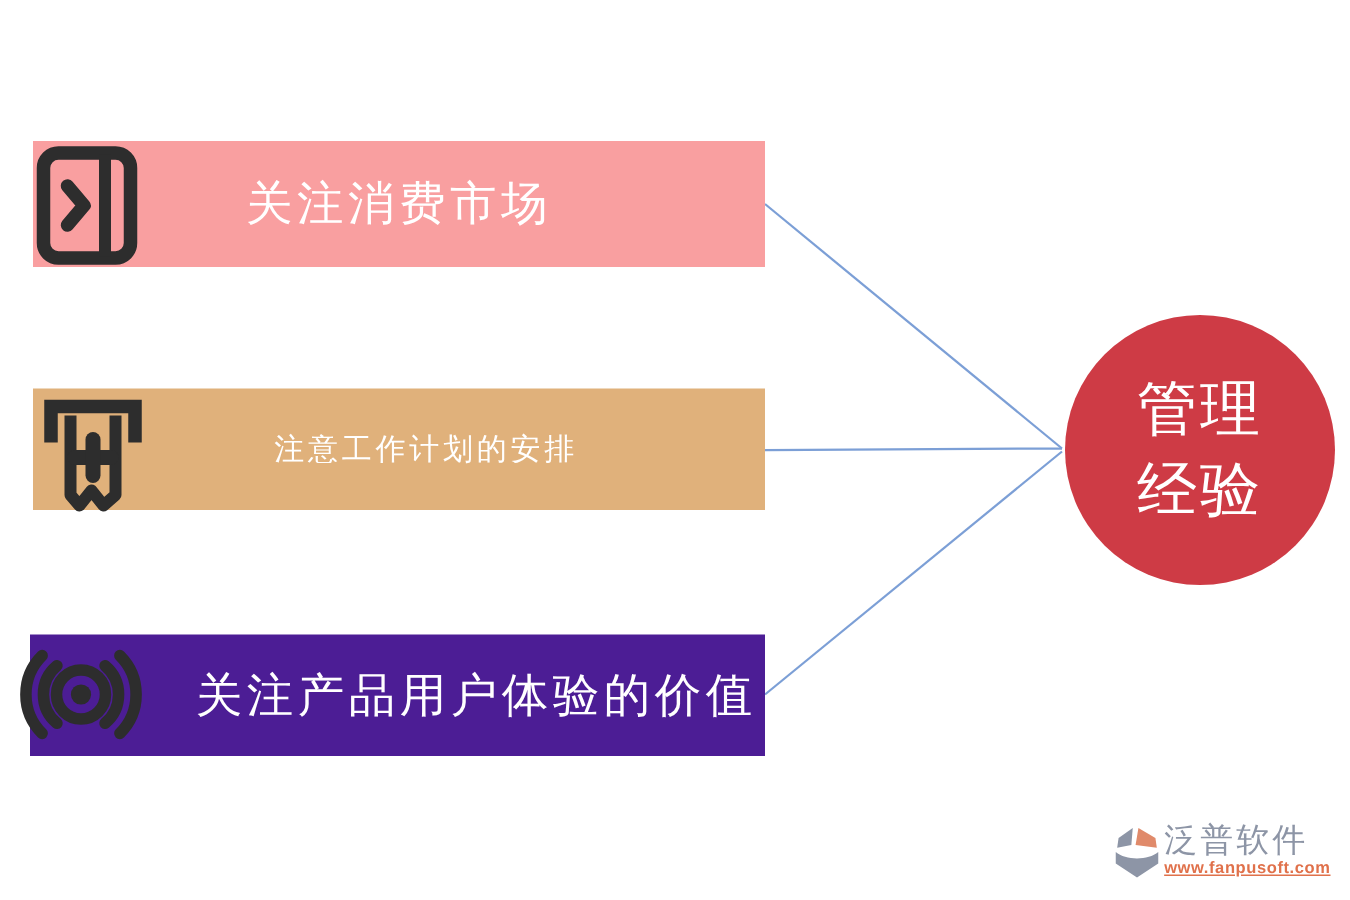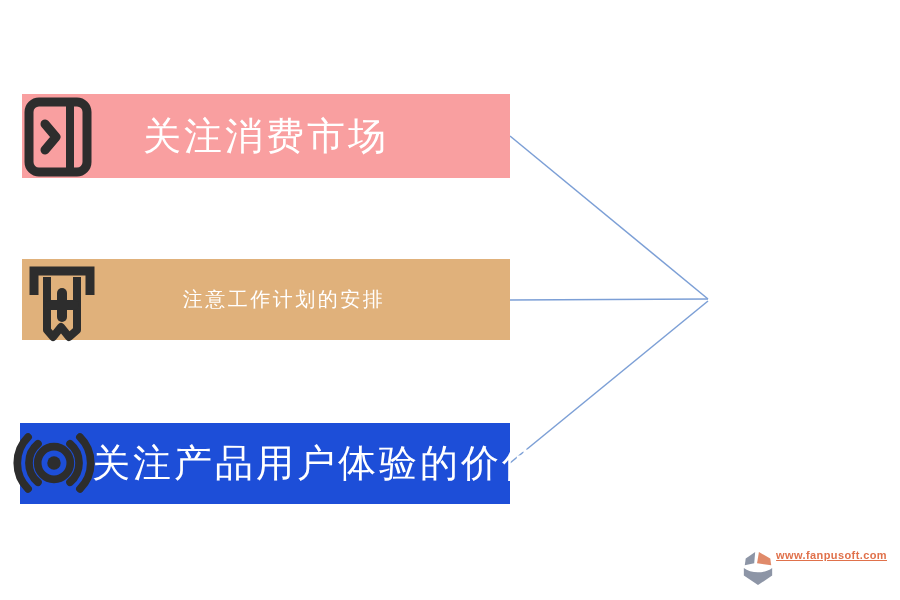--- a/index.html
+++ b/index.html
@@ -14,21 +14,21 @@
     position:absolute;left:0;top:0;width:900px;height:600px;
     pointer-events:none;
   }
   .bar{position:absolute;left:22px;width:488px;}
   .bar1{top:94px;height:84px;}
   .bar2{top:259px;height:81px;}
   .bar3{left:20px;top:423px;width:490px;height:81px;}
   .bar-label{
     position:absolute;left:0;top:0;right:0;bottom:0;
     display:flex;align-items:center;justify-content:center;
-    font-size:38px;letter-spacing:3px;white-space:nowrap;
+    font-size:31px;letter-spacing:3px;white-space:nowrap;
   }
   .bar2 .bar-label{font-size:20px;letter-spacing:2.5px;padding-left:36px;}
   .bar3 .bar-label{left:105px;}
   .bar-icon{position:absolute;display:block;line-height:0;}
   .bar1 .bar-icon{left:-3px;top:3px;}
   .bar2 .bar-icon{left:0;top:2px;}
   .bar3 .bar-icon{left:-14px;top:1px;}
   .center-node{
     position:absolute;left:710px;top:210px;width:180px;height:180px;
     border-radius:50%;
@@ -71,39 +71,44 @@
       <svg width="80" height="84" viewBox="0 0 80 84">
         <path d="M12,34 V10 H68 V34" fill="none" stroke="currentColor" stroke-width="9"></path>
         <path d="M25,16 L25,69 L31,76 L39,66 L47,76 L55,69 L55,16" fill="none" stroke="currentColor" stroke-width="8" stroke-linejoin="round"></path>
         <line x1="28" y1="44" x2="52" y2="44" stroke="currentColor" stroke-width="10" stroke-linecap="round"></line>
         <line x1="40" y1="32" x2="40" y2="56" stroke="currentColor" stroke-width="10" stroke-linecap="round"></line>
       </svg>
     </span>
     <span class="bar-label" style="color: rgb(255, 255, 255);">注意工作计划的安排</span>
   </div>
 
-  <div class="bar bar3" style="background-color: #1d4ed8;">
+  <div class="bar bar3" style="background-color: #4c1d95;">
     <span class="bar-icon" style="color: rgb(45, 45, 45);">
       <svg width="96" height="78" viewBox="0 0 100 80">
         <circle cx="50" cy="40" r="7" fill="currentColor"></circle>
         <circle cx="50" cy="40" r="17" fill="none" stroke="currentColor" stroke-width="8"></circle>
         <path d="M33.3,20 A26,26 0 0 0 33.3,60" fill="none" stroke="currentColor" stroke-width="8" stroke-linecap="round"></path>
         <path d="M23,13 A38,38 0 0 0 23,67" fill="none" stroke="currentColor" stroke-width="8" stroke-linecap="round"></path>
         <path d="M66.7,20 A26,26 0 0 1 66.7,60" fill="none" stroke="currentColor" stroke-width="8" stroke-linecap="round"></path>
         <path d="M77,13 A38,38 0 0 1 77,67" fill="none" stroke="currentColor" stroke-width="8" stroke-linecap="round"></path>
       </svg>
     </span>
     <span class="bar-label" style="color: rgb(255, 255, 255);">关注产品用户体验的价值</span>
   </div>
 
+  <div class="center-node" style="background-color: rgb(206, 59, 69); color: rgb(255, 255, 255);">
+    <div>管理</div>
+    <div>经验</div>
+  </div>
 
   <div class="watermark">
     <svg class="wm-logo" width="34" height="38" viewBox="0 0 36 38">
       <path d="M15,1 L5,8 L4,15 L14,13 Z" style="fill: rgb(141, 149, 166);"></path>
       <path d="M19,1 L31,8 L32,15 L17,13 Z" style="fill: rgb(224, 138, 106);"></path>
       <path d="M3,18 C10,24 26,24 33,18 L33,26 L18,36 L3,26 Z" style="fill: rgb(141, 149, 166);"></path>
     </svg>
     <div class="wm-col">
+      <span class="wm-name" style="color: rgb(141, 149, 166);">泛普软件</span>
       <span class="wm-url" style="color: rgb(224, 113, 75); text-decoration: underline;">www.fanpusoft.com</span>
     </div>
   </div>
 
 </div>
 
 </body></html>

